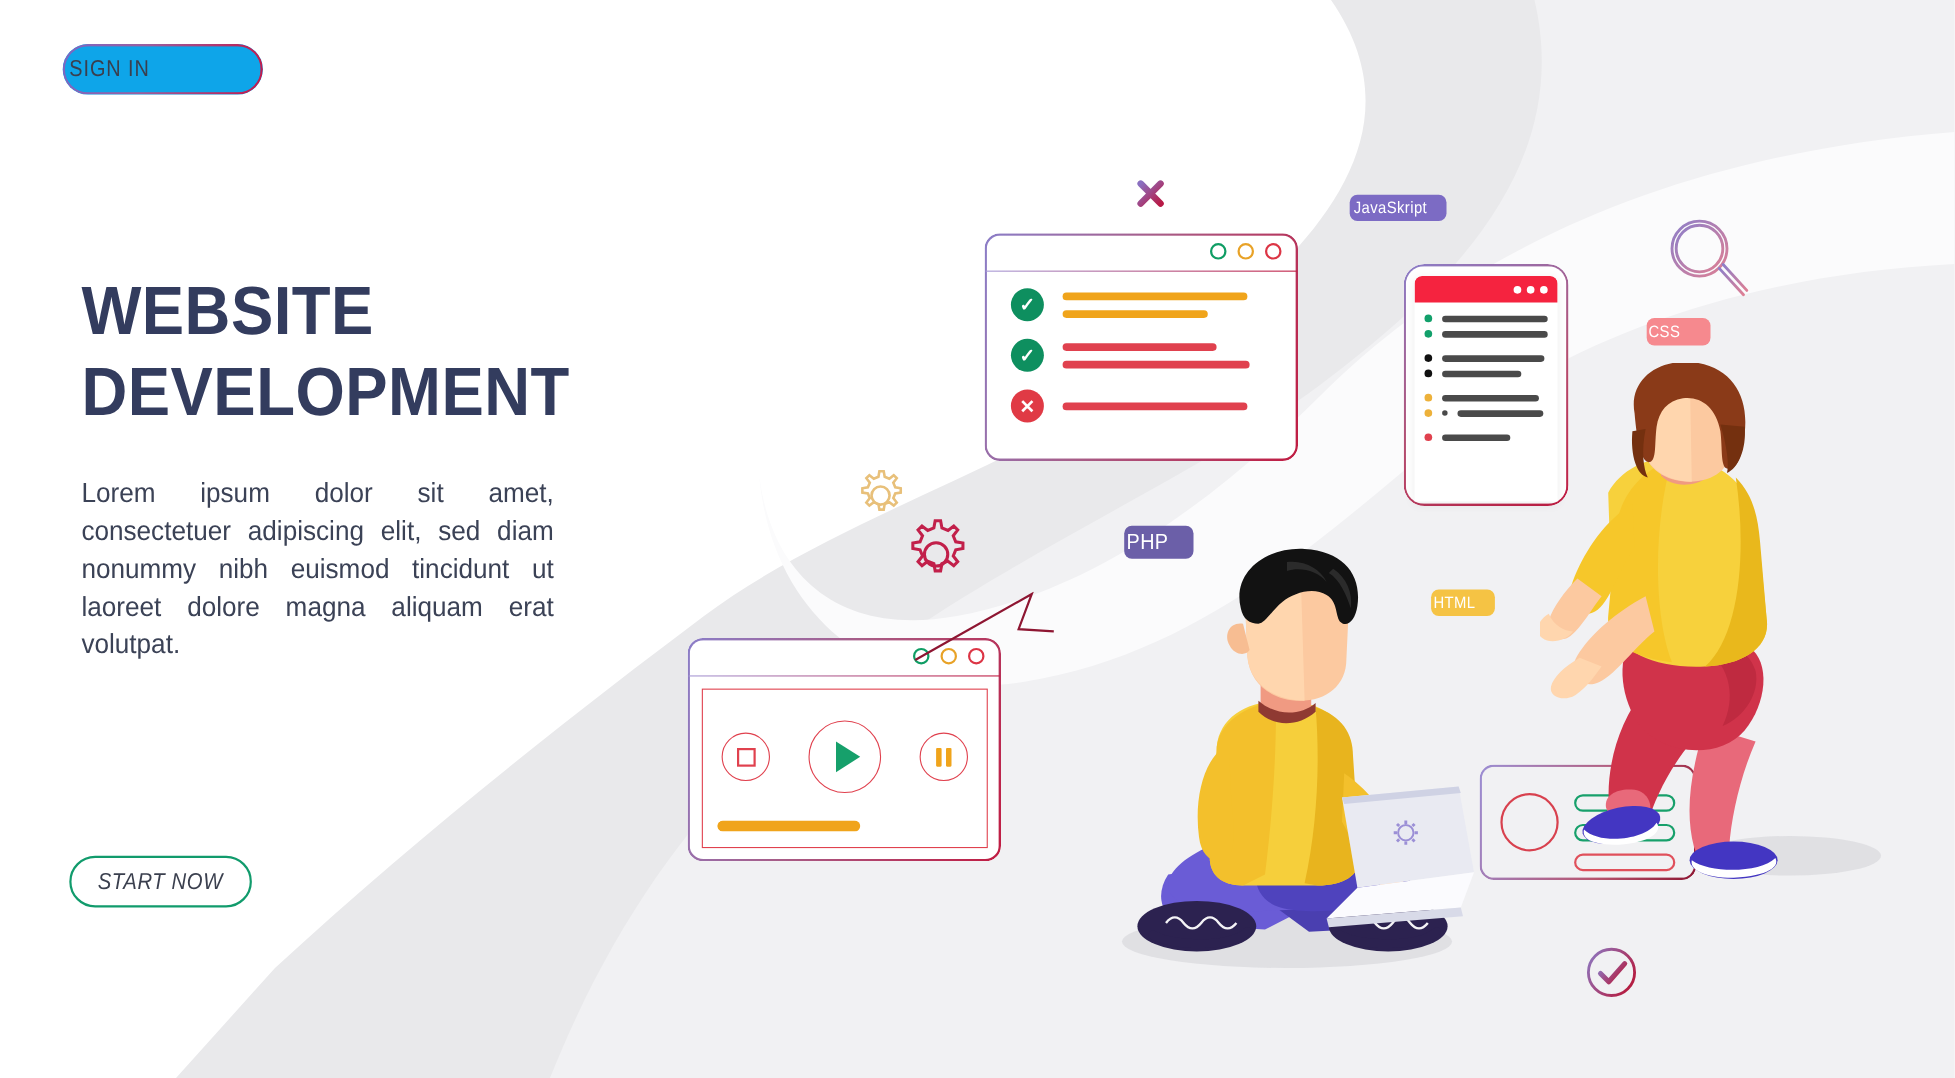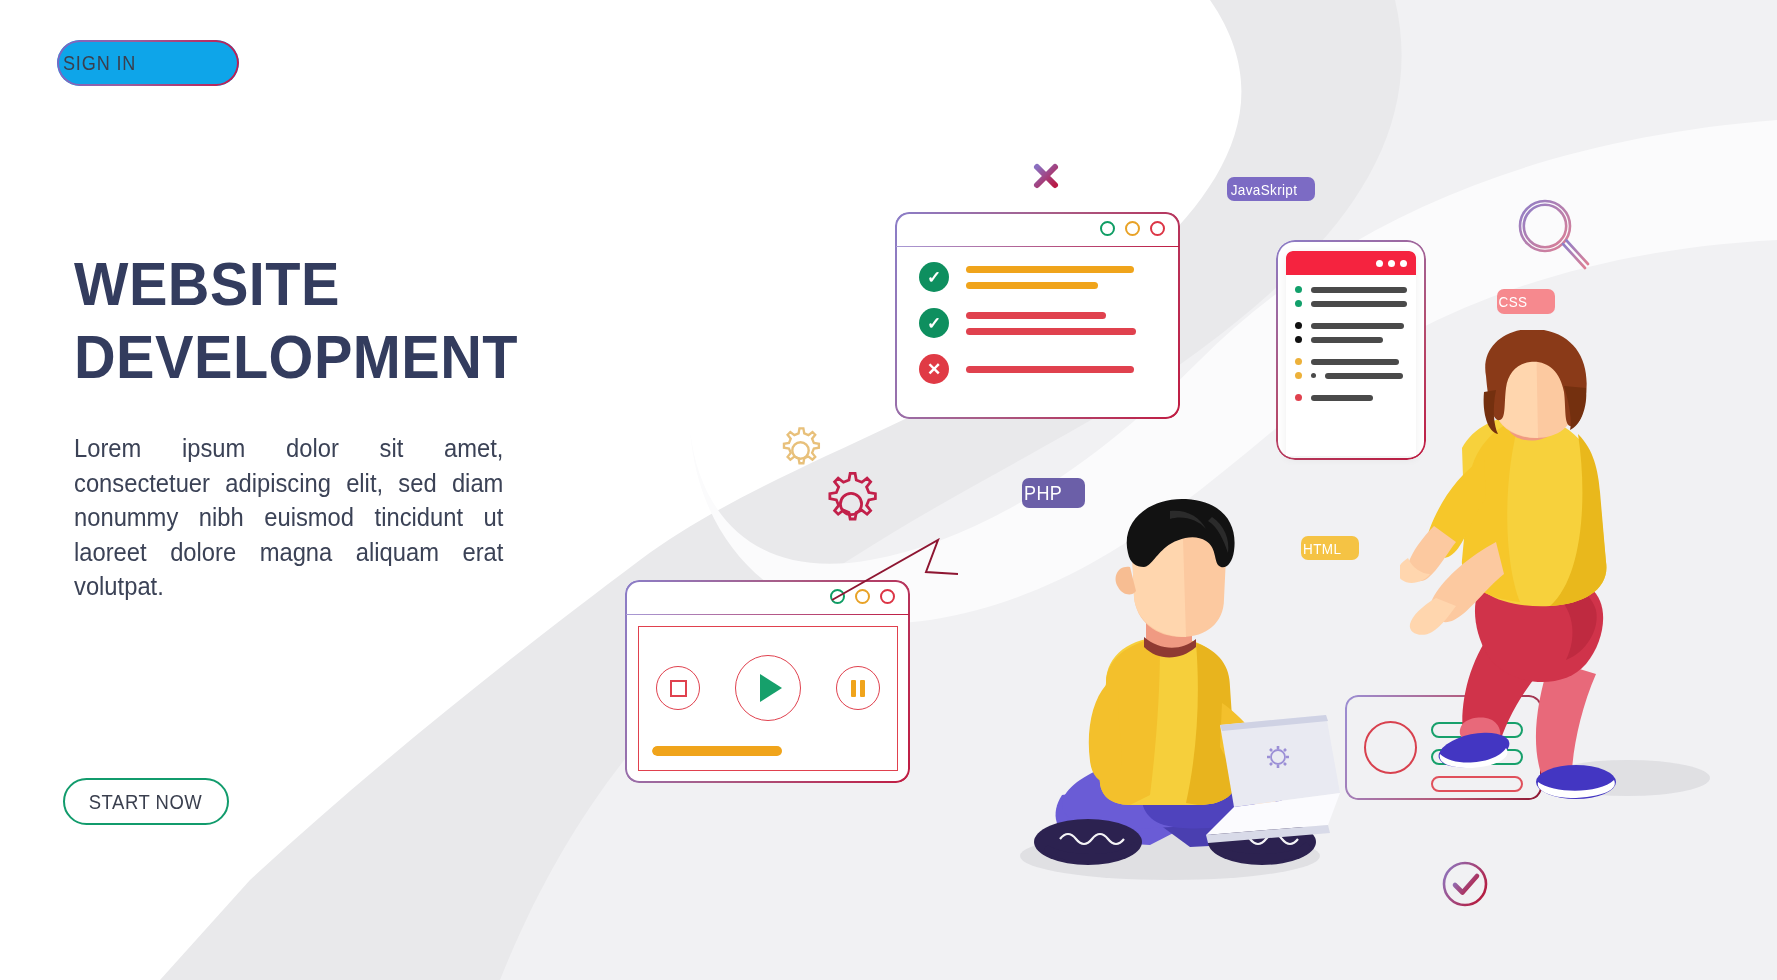--- a/index.html
+++ b/index.html
@@ -51,21 +51,21 @@
   .hero h1{
     font-size:62px; line-height:1.17; color:#333c5e;
     font-weight:700; letter-spacing:0.5px;
     transform:scaleX(0.93); transform-origin:left;
   }
   .hero p{
     margin-top:38px; font-size:25px; line-height:1.38;
     color:#3b4256; text-align:justify; width:452px;
     transform:scaleX(0.95); transform-origin:left;
   }
-  .cta-row{ position:absolute; left:63px; top:778px; display:flex; gap:42px; z-index:20; }
+  .cta-row{ position:absolute; left:63px; top:778px; display:flex; gap:42px; z-index:20;font-style:italic; }
   .cta{
     height:47px; border-radius:24px; background:transparent;
     display:flex; align-items:center; justify-content:center;
     font-size:21px; color:#3a3f4e; letter-spacing:.6px; cursor:pointer;
   }
   .cta span{ transform:scaleX(0.88); display:inline-block; }
   .cta-start{ width:166px; border:2px solid #119b6c; }
   .cta-read { width:182px; border:2px solid #e8a227; }
 
   

